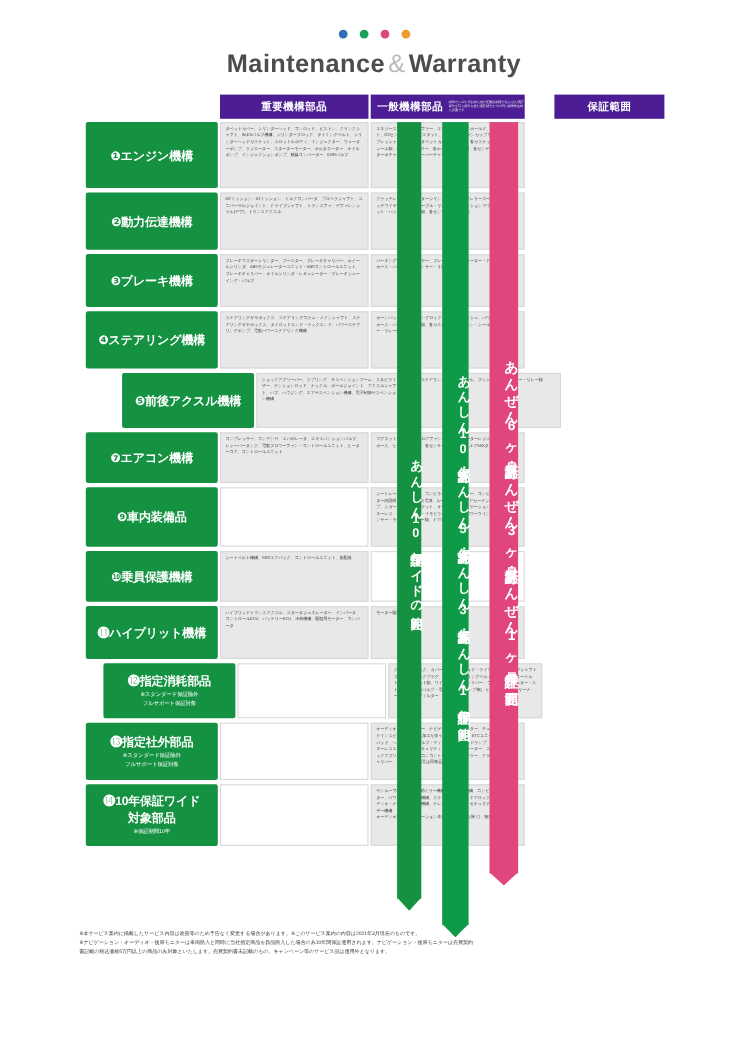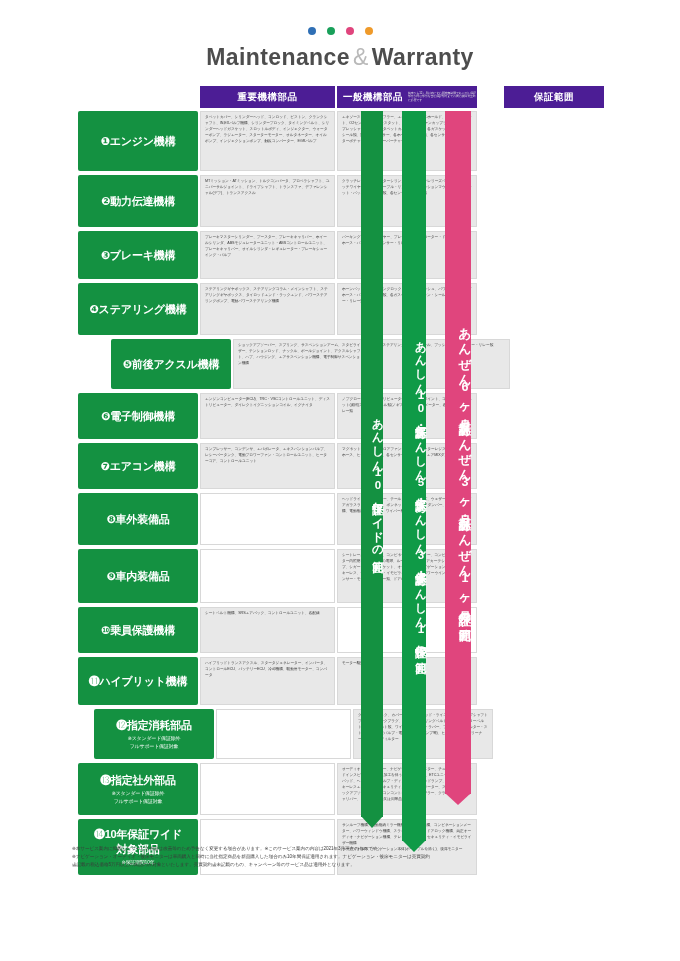--- a/index.html
+++ b/index.html
@@ -205,41 +205,25 @@
           <div class="row" style="height: 50px; padding-left: 33px;">
             <div class="cat">
               <div style="white-space: pre-line;">❺前後アクスル機構</div>
             </div>
             <div class="gap"></div>
             <div class="cell major">ショックアブソーバー、スプリング、サスペンションアーム、スタビライザー、テンションロッド、ナックル、ボールジョイント、アクスルシャフト、ハブ、ハウジング、エアサスペンション機構、電子制御サスペンション機構</div>
             <div class="cell gen" style="white-space: pre-line;">パワステアリング、オイルシール、ブッシュ類、各センサー・リレー類</div>
           </div>
           <div class="row" style="height: 46px;">
             <div class="cat">
-              <div style="white-space: pre-line;">❻電子制御機構</div>
-            </div>
-            <div class="gap"></div>
-            <div class="cell major">エンジンコンピューター(ECU)、TRC・VSCコントロールユニット、ディストリビューター、ダイレクトイグニッションコイル、イグナイタ</div>
-            <div class="cell gen" style="white-space: pre-line;">ノブグロード、ディストリビューターキャップ、ポイント、コントロールハネット(開閉(スイッチ&amp;パネル類(ノギス))、エアフロメーター、各センサー・リレー類</div>
-          </div>
-          <div class="row" style="height: 46px;">
-            <div class="cat">
               <div style="white-space: pre-line;">❼エアコン機構</div>
             </div>
             <div class="gap"></div>
             <div class="cell major">コンプレッサー、コンデンサ、エバポレータ、エキスパンションバルブ、レシーバータンク、電動ブロワーファン・コントロールユニット、ヒーターコア、コントロールユニット</div>
             <div class="cell gen" style="white-space: pre-line;">マグネットクラッチ、ブロアファンモーター、ヒーターレジスター、ヒーターホース、ヒーターコック、各センサー・リレー類、エアMIXダンパーモーター</div>
-          </div>
-          <div class="row" style="height: 52px;">
-            <div class="cat">
-              <div style="white-space: pre-line;">❽車外装備品</div>
-            </div>
-            <div class="gap"></div>
-            <div class="cell major blank"></div>
-            <div class="cell gen" style="white-space: pre-line;">ヘッドライト、ウインカー、テール、フォグレンズ、ウェザーストリップ、ドアガラスランチャンネル、ボンネット・バックドアダンパー、サンルーフ機構、電動格納ミラー機構、ワイパー機構</div>
           </div>
           <div class="row" style="height: 54px;">
             <div class="cat">
               <div style="white-space: pre-line;">❾車内装備品</div>
             </div>
             <div class="gap"></div>
             <div class="cell major blank"></div>
             <div class="cell gen" style="white-space: pre-line;">シートレール・フレーム、コンビネーションメーター、コンビネーションメーター内照明・警告表示等の電球、ルームランプ、ドアカーテシ・フットランプ、シガーライター・ソケット、オーディオ、ナビゲーション機構、テレビ、キーレス、セキュリティ・イモビライザー機構、パワーウインドウ機構、各センサー・モーター・リレー類、ドアロック機構</div>
           </div>
           <div class="row" style="height: 46px;">

